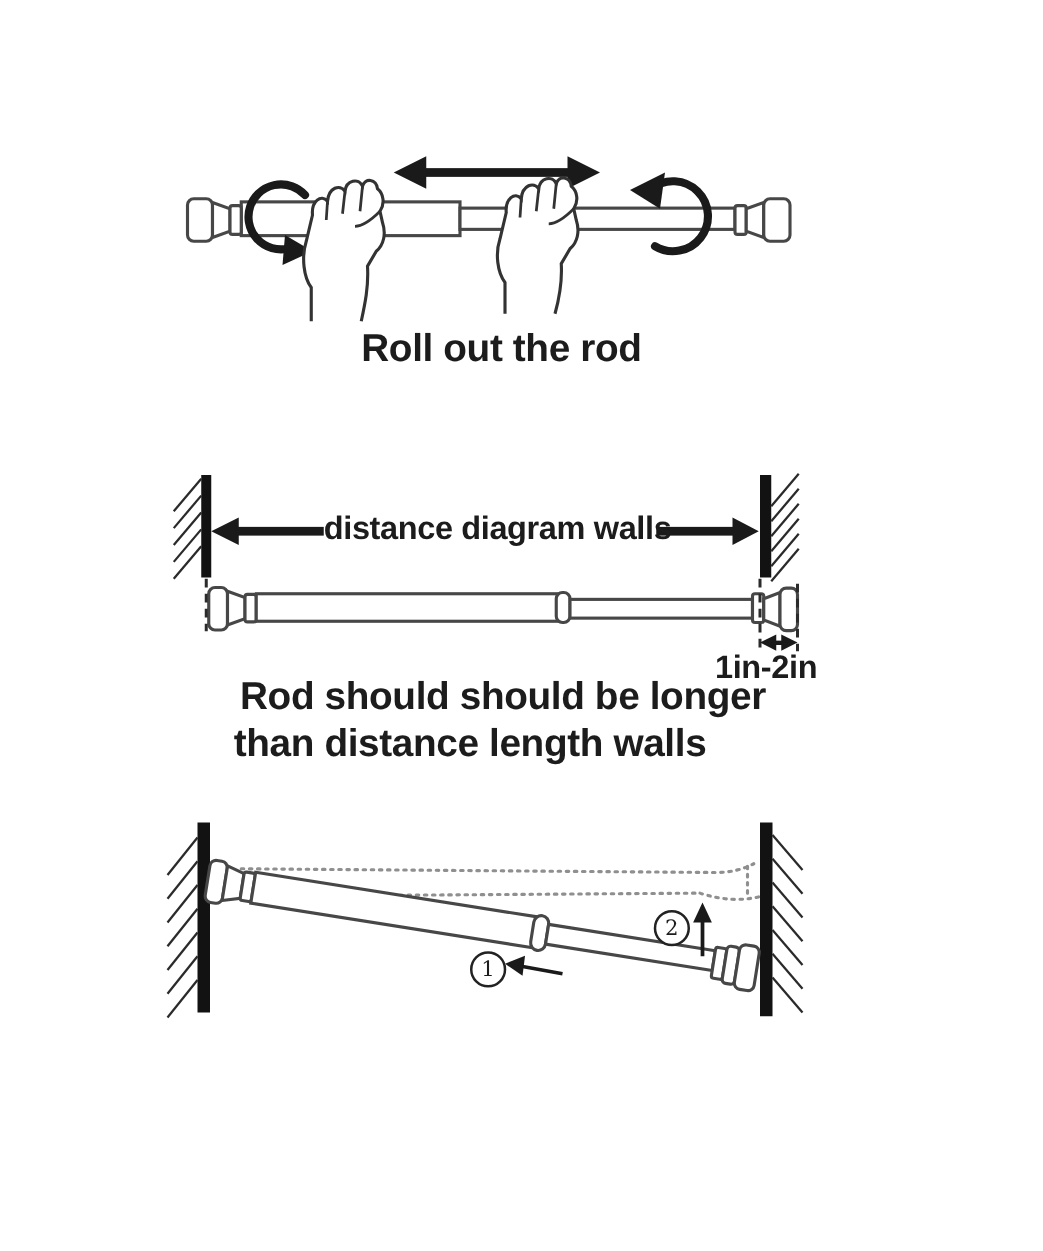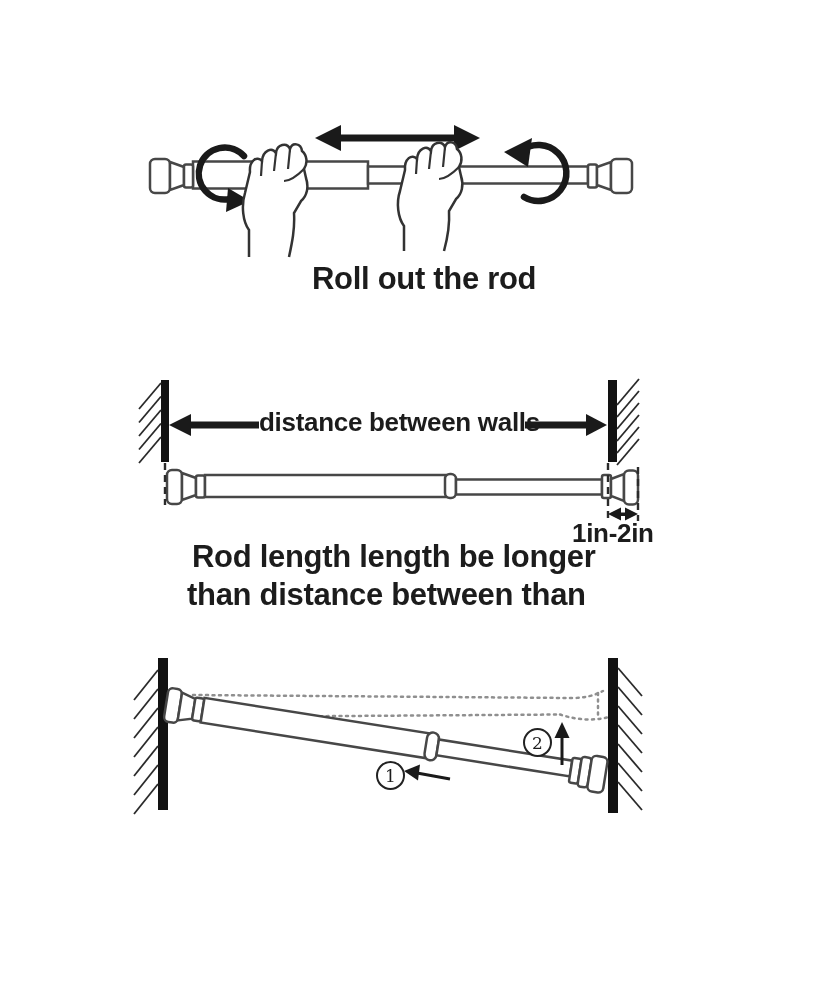--- a/index.html
+++ b/index.html
@@ -178,26 +178,26 @@
         <polygon points="404,771 420,764.5 418,780.5" fill="#1a1a1a"></polygon>
       </g>
 
       <g>
         <line x1="562" y1="765" x2="562" y2="735" stroke="#1a1a1a" stroke-width="3"></line>
         <polygon points="562,722 554.5,738 569.5,738" fill="#1a1a1a"></polygon>
       </g>
     </g>
   </svg>
 
-  <div class="txt cap" style="left:312px;top:263px;text-align:center;">Roll out the rod</div>
-
-  <div class="txt lbl" style="left:259px;top:409px;">distance between walls</div>
+  <div class="txt cap" style="left:289px;top:263px;text-align:center;">Roll out the rod</div>
+
+  <div class="txt lbl" style="left:259px;top:409px;">distance diagram walls</div>
   <div class="txt lbl" style="left:572px;top:520px;">1in-2in</div>
-  <div class="txt cap" style="left:192px;top:541px;">Rod length length be longer</div>
-  <div class="txt cap" style="left:187px;top:579px;">than distance between than</div>
+  <div class="txt cap" style="left:192px;top:541px;">Rod should should be longer</div>
+  <div class="txt cap" style="left:187px;top:579px;">than distance length walls</div>
 
   <div class="marker" style="left:376px;top:761px;">
       <span>1</span>
     </div>
   <div class="marker" style="left:523px;top:728px;">
       <span>2</span>
     </div>
 
 </div>
 

